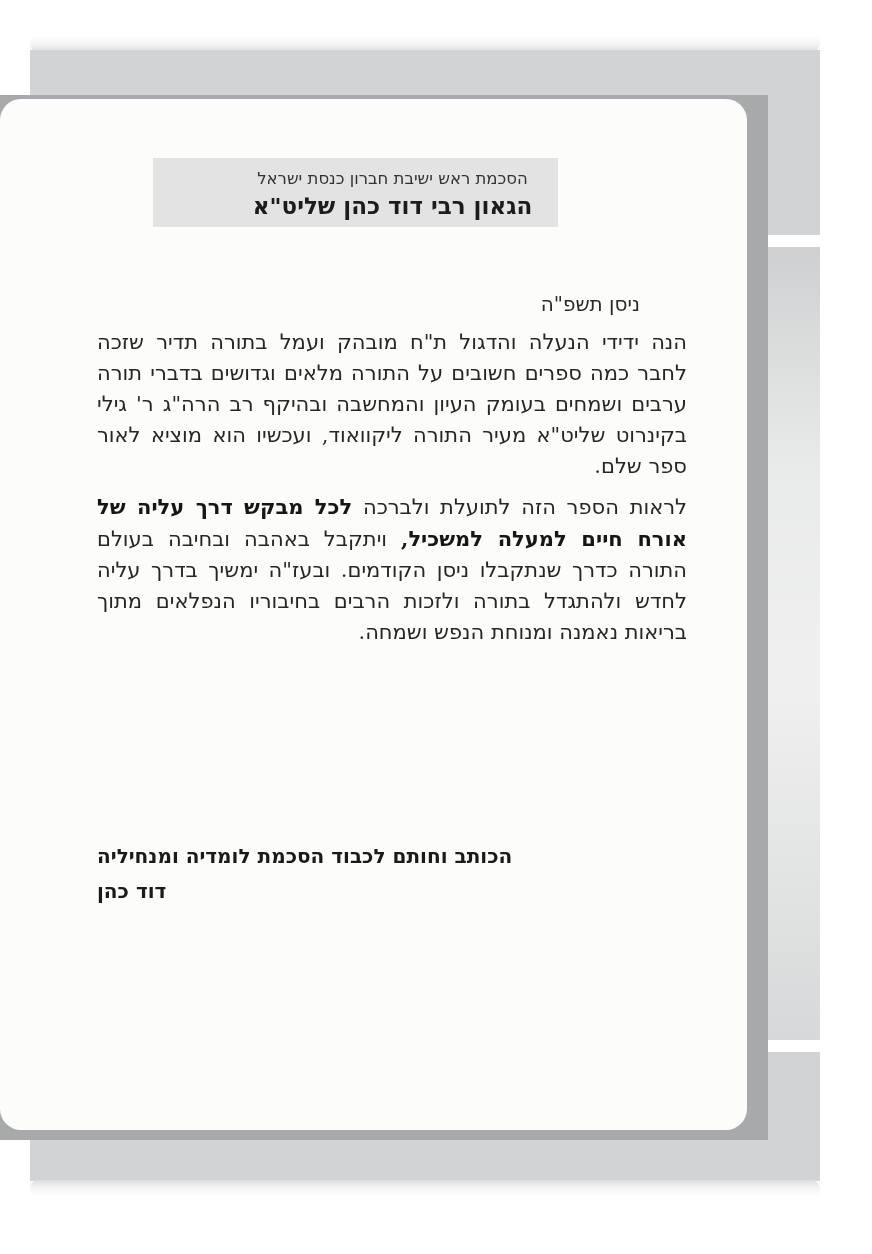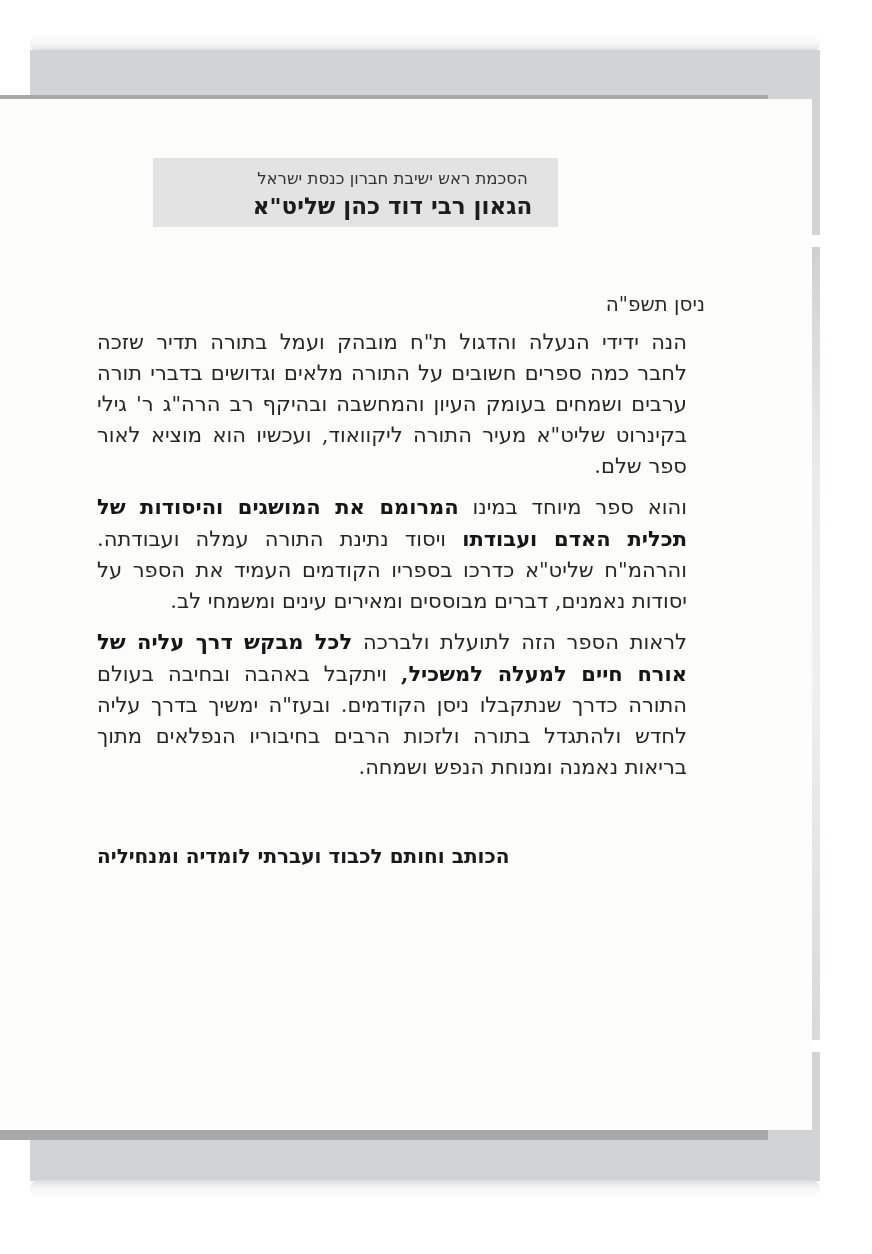--- a/index.html
+++ b/index.html
@@ -15,21 +15,21 @@
   .board-cap.top{top:35px;background:linear-gradient(180deg,#ffffff 0%,#f4f4f4 55%,#dcdddd 100%);}
   .board-cap.bottom{top:1180px;background:linear-gradient(0deg,#ffffff 0%,#f4f4f4 55%,#dcdddd 100%);}
   
   .edge-gap{left:768px;width:52px;height:12px;background:#ffffff;}
   .edge-gap.g1{top:235px;} .edge-gap.g2{top:1040px;}
   .edge-mid{left:768px;top:247px;width:52px;height:793px;
     background:linear-gradient(180deg,#cfd0d1 0%,#e9eaea 28%,#f0f0f0 55%,#e2e3e3 80%,#d7d8d9 100%);}
   
   .page-shadow{left:0;top:95px;width:768px;height:1045px;background:var(--shadow,#a8a9aa);}
   
-  .page{left:0;top:99px;width:812px;height:1031px;background:var(--page,#fcfcfa);direction:rtl;color:#222;}
+  .page{left:0;top:99px;width:747px;height:1031px;background:var(--page,#fcfcfa);direction:rtl;color:#222;border-radius:21px;}
   .header-box{left:153px;top:59px;width:405px;height:69px;background:var(--headerbox,#e3e3e3);
     box-sizing:border-box;padding:9px 0 0 74px;text-align:center;}
   .header-line1{font-size:16.5px;line-height:23px;color:#333;}
   .header-line2{font-size:23px;line-height:31px;font-weight:bold;color:#1c1c1c;}
   .date{right:107px;top:193px;font-size:20px;color:#2a2a2a;}
   .body-text{left:97px;top:228px;width:590px;font-size:21px;line-height:31px;
     text-align:justify;color:#262626;}
   .body-text p{margin:0 0 9px 0;}
   .body-text .b{font-weight:bold;color:#161616;}
   .closing{left:97px;top:740px;direction:rtl;text-align:left;font-weight:bold;
@@ -52,21 +52,21 @@
 
   <div class="abs header-box">
     <div class="header-line1">הסכמת ראש ישיבת חברון כנסת ישראל</div>
     <div class="header-line2">הגאון רבי דוד כהן שליט"א</div>
   </div>
 
   <div class="abs date">ניסן תשפ"ה</div>
 
   <div class="abs body-text">
       <p><span>הנה ידידי הנעלה והדגול ת"ח מובהק ועמל בתורה תדיר שזכה לחבר כמה ספרים חשובים על התורה מלאים וגדושים בדברי תורה ערבים ושמחים בעומק העיון והמחשבה ובהיקף רב הרה"ג ר' גילי בקינרוט שליט"א מעיר התורה ליקוואוד, ועכשיו הוא מוציא לאור ספר שלם.</span></p>
-      <p><span>והוא ספר מיוחד במינו </span><span class="b">המרומם את המושגים והיסודות של תכלית האדם ועבודתו</span><span> ויסוד נתינת התורה עמלה ועבודתה. והרהמ"ח שליט"א כדרכו בספריו הקודמים העמיד את הספר על יסודות נאמנים, דברים מבוססים ומאירים עינים ומשמחי לב.</span></p>
       <p><span>לראות הספר הזה לתועלת ולברכה </span><span class="b">לכל מבקש דרך עליה של אורח חיים למעלה למשכיל,</span><span> ויתקבל באהבה ובחיבה בעולם התורה כדרך שנתקבלו ניסן הקודמים. ובעז"ה ימשיך בדרך עליה לחדש ולהתגדל בתורה ולזכות הרבים בחיבוריו הנפלאים מתוך בריאות נאמנה ומנוחת הנפש ושמחה.</span></p>
     </div>
 
   <div class="abs closing">
-    <div>הכותב וחותם לכבוד ועברתי לומדיה ומנחיליה</div>
+    <div>הכותב וחותם לכבוד הסכמת לומדיה ומנחיליה</div>
+    <div>דוד כהן</div>
   </div>
 
 </div>
 
 </body></html>

